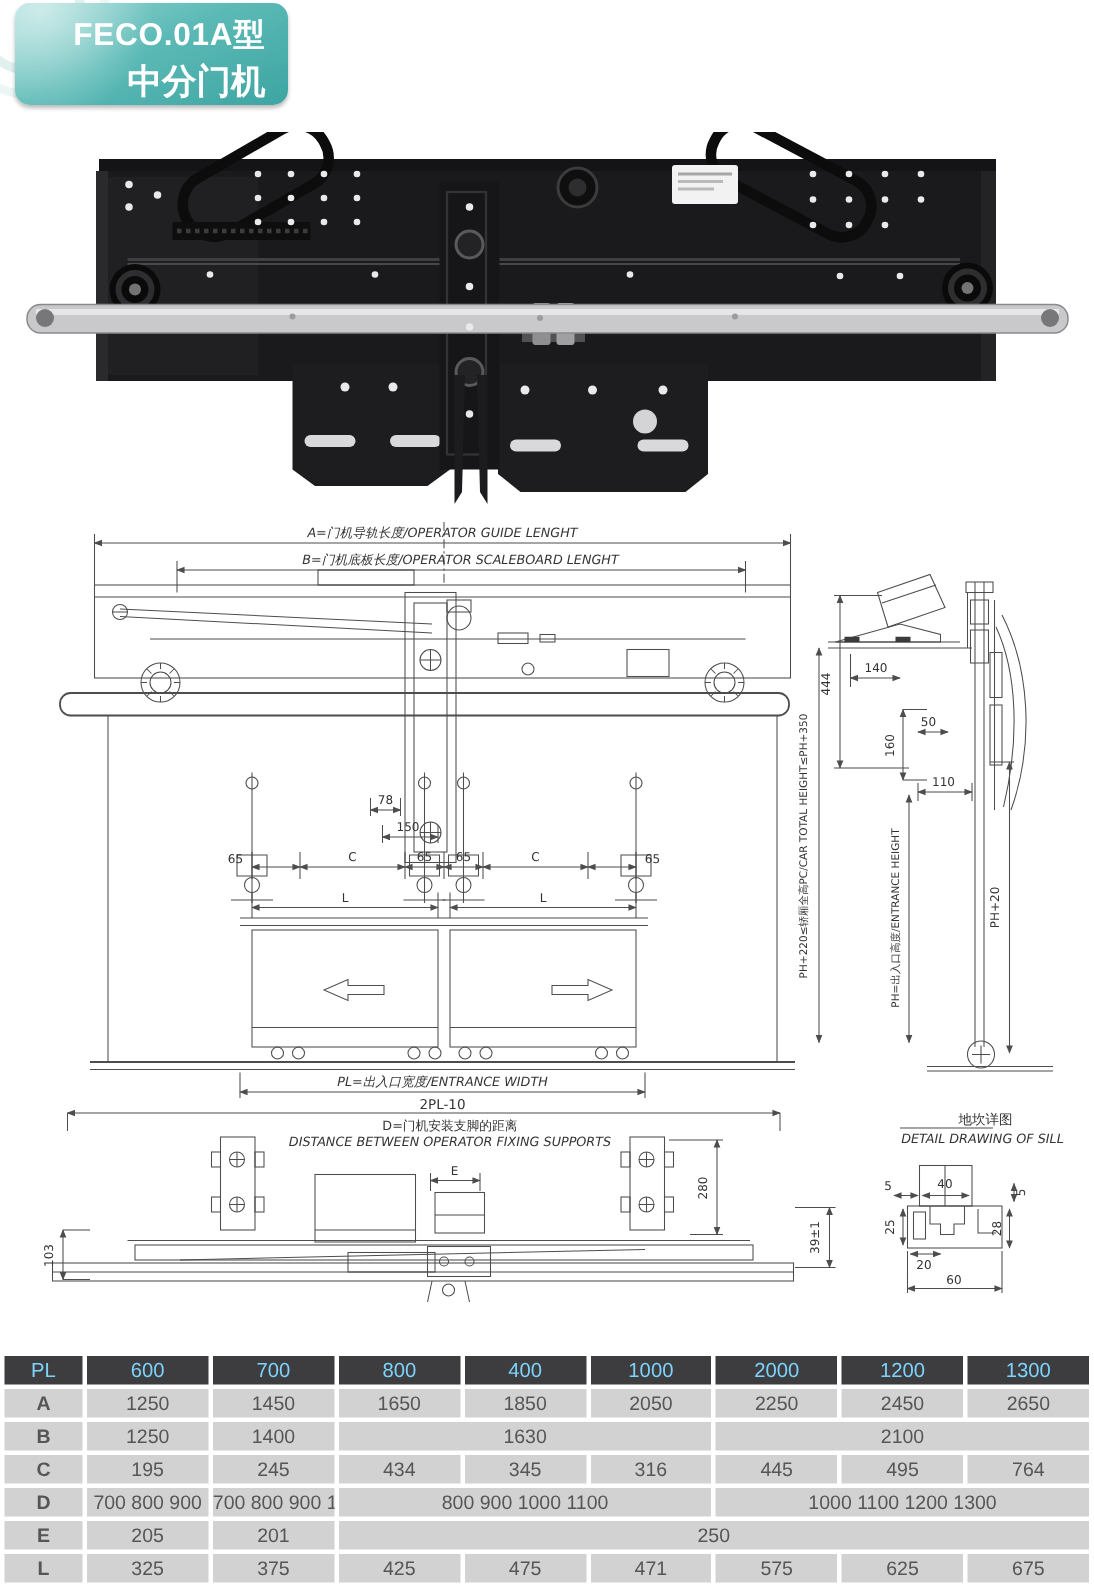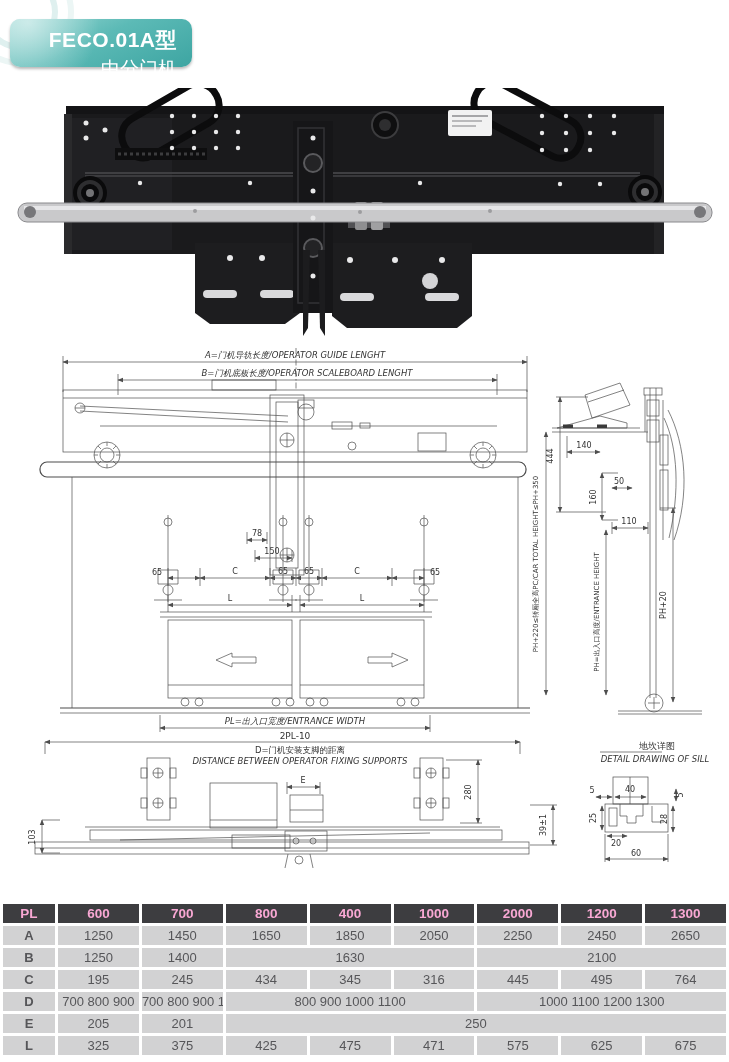--- a/index.html
+++ b/index.html
@@ -4,49 +4,49 @@
 <style>
   html,body{margin:0;padding:0;background:#fff;}
   body{width:729px;height:1062px;position:relative;overflow:hidden;
        font-family:"Liberation Sans",sans-serif;}
   .page{position:absolute;inset:0;background:#fff;}
 
   
   .arc{position:absolute;border-radius:50%;z-index:0;}
   .arc1{left:-18px;top:-26px;width:64px;height:64px;border:6px solid #dff0ef;}
   .arc2{left:-34px;top:-42px;width:96px;height:96px;border:6px solid #ecf6f5;}
-  .badge{position:absolute;left:10px;top:19px;width:182px;height:48px;z-index:1;
+  .badge{position:absolute;left:10px;top:2px;width:182px;height:68px;z-index:1;
     border-radius:10px;color:#fff;text-align:right;padding:7px 15px 0 0;box-sizing:border-box;
     background:linear-gradient(155deg,#9ad8d4 0%,#5cbab6 45%,#3da5a2 100%);
     box-shadow:0 2px 3px rgba(0,0,0,.28);}
   .badge:before{content:"";position:absolute;inset:0;border-radius:10px;
     background:radial-gradient(circle at 10% 8%,rgba(255,255,255,.55),rgba(255,255,255,0) 42%);}
   .badge .l1{font-size:21px;font-weight:bold;letter-spacing:.5px;position:relative;}
-  .badge .l2{font-size:19px;font-weight:normal;margin-top:2px;position:relative;}
+  .badge .l2{font-size:23px;font-weight:bold;margin-top:2px;position:relative;}
 
   
   svg{position:absolute;left:0;}
   #photo{top:88px;}
   #draw{top:340px;}
   .ln{stroke:#4d4d4d;stroke-width:.7;fill:none;}
   .ln2{stroke:#4d4d4d;stroke-width:1.2;fill:none;}
   .dim{stroke:#4d4d4d;stroke-width:.7;fill:none;
        marker-start:url(#ar);marker-end:url(#ar);}
   text.d{font:8px "DejaVu Sans",sans-serif;fill:#333;}
   text.cj{font:8.5px "DejaVu Sans",sans-serif;fill:#333;}
   text.it{font-style:italic;}
   text.t9{font-size:9px;}
   text.t7{font-size:7px;}
 
   
   table.spec{position:absolute;left:0;top:901px;width:729px;border-collapse:separate;
     border-spacing:3px;table-layout:fixed;}
   table.spec td{height:19px;text-align:center;vertical-align:middle;background:#d2d2d3;
     color:#565659;font-size:13px;padding:0;overflow:hidden;white-space:nowrap;}
-  tr.hdr td{background:#3d3d40;color:#f9a8d4;font-weight:bold;font-size:13.5px;}
+  tr.hdr td{background:#3d3d40;color:#7dd3fc;font-weight:normal;font-size:13.5px;}
   td.lbl{background:#9c1217;color:#fff;font-weight:bold;text-align:right;
     padding-right:10px;font-size:13.5px;}
   tr.hdr td.lbl{background:#3d3d40;}
   td.sm{font-size:8.5px;margin-top:36px;}
   td.md{font-size:11.5px;}
   col.c0{width:52px;}
 </style>
 </head>
 <body>
 

